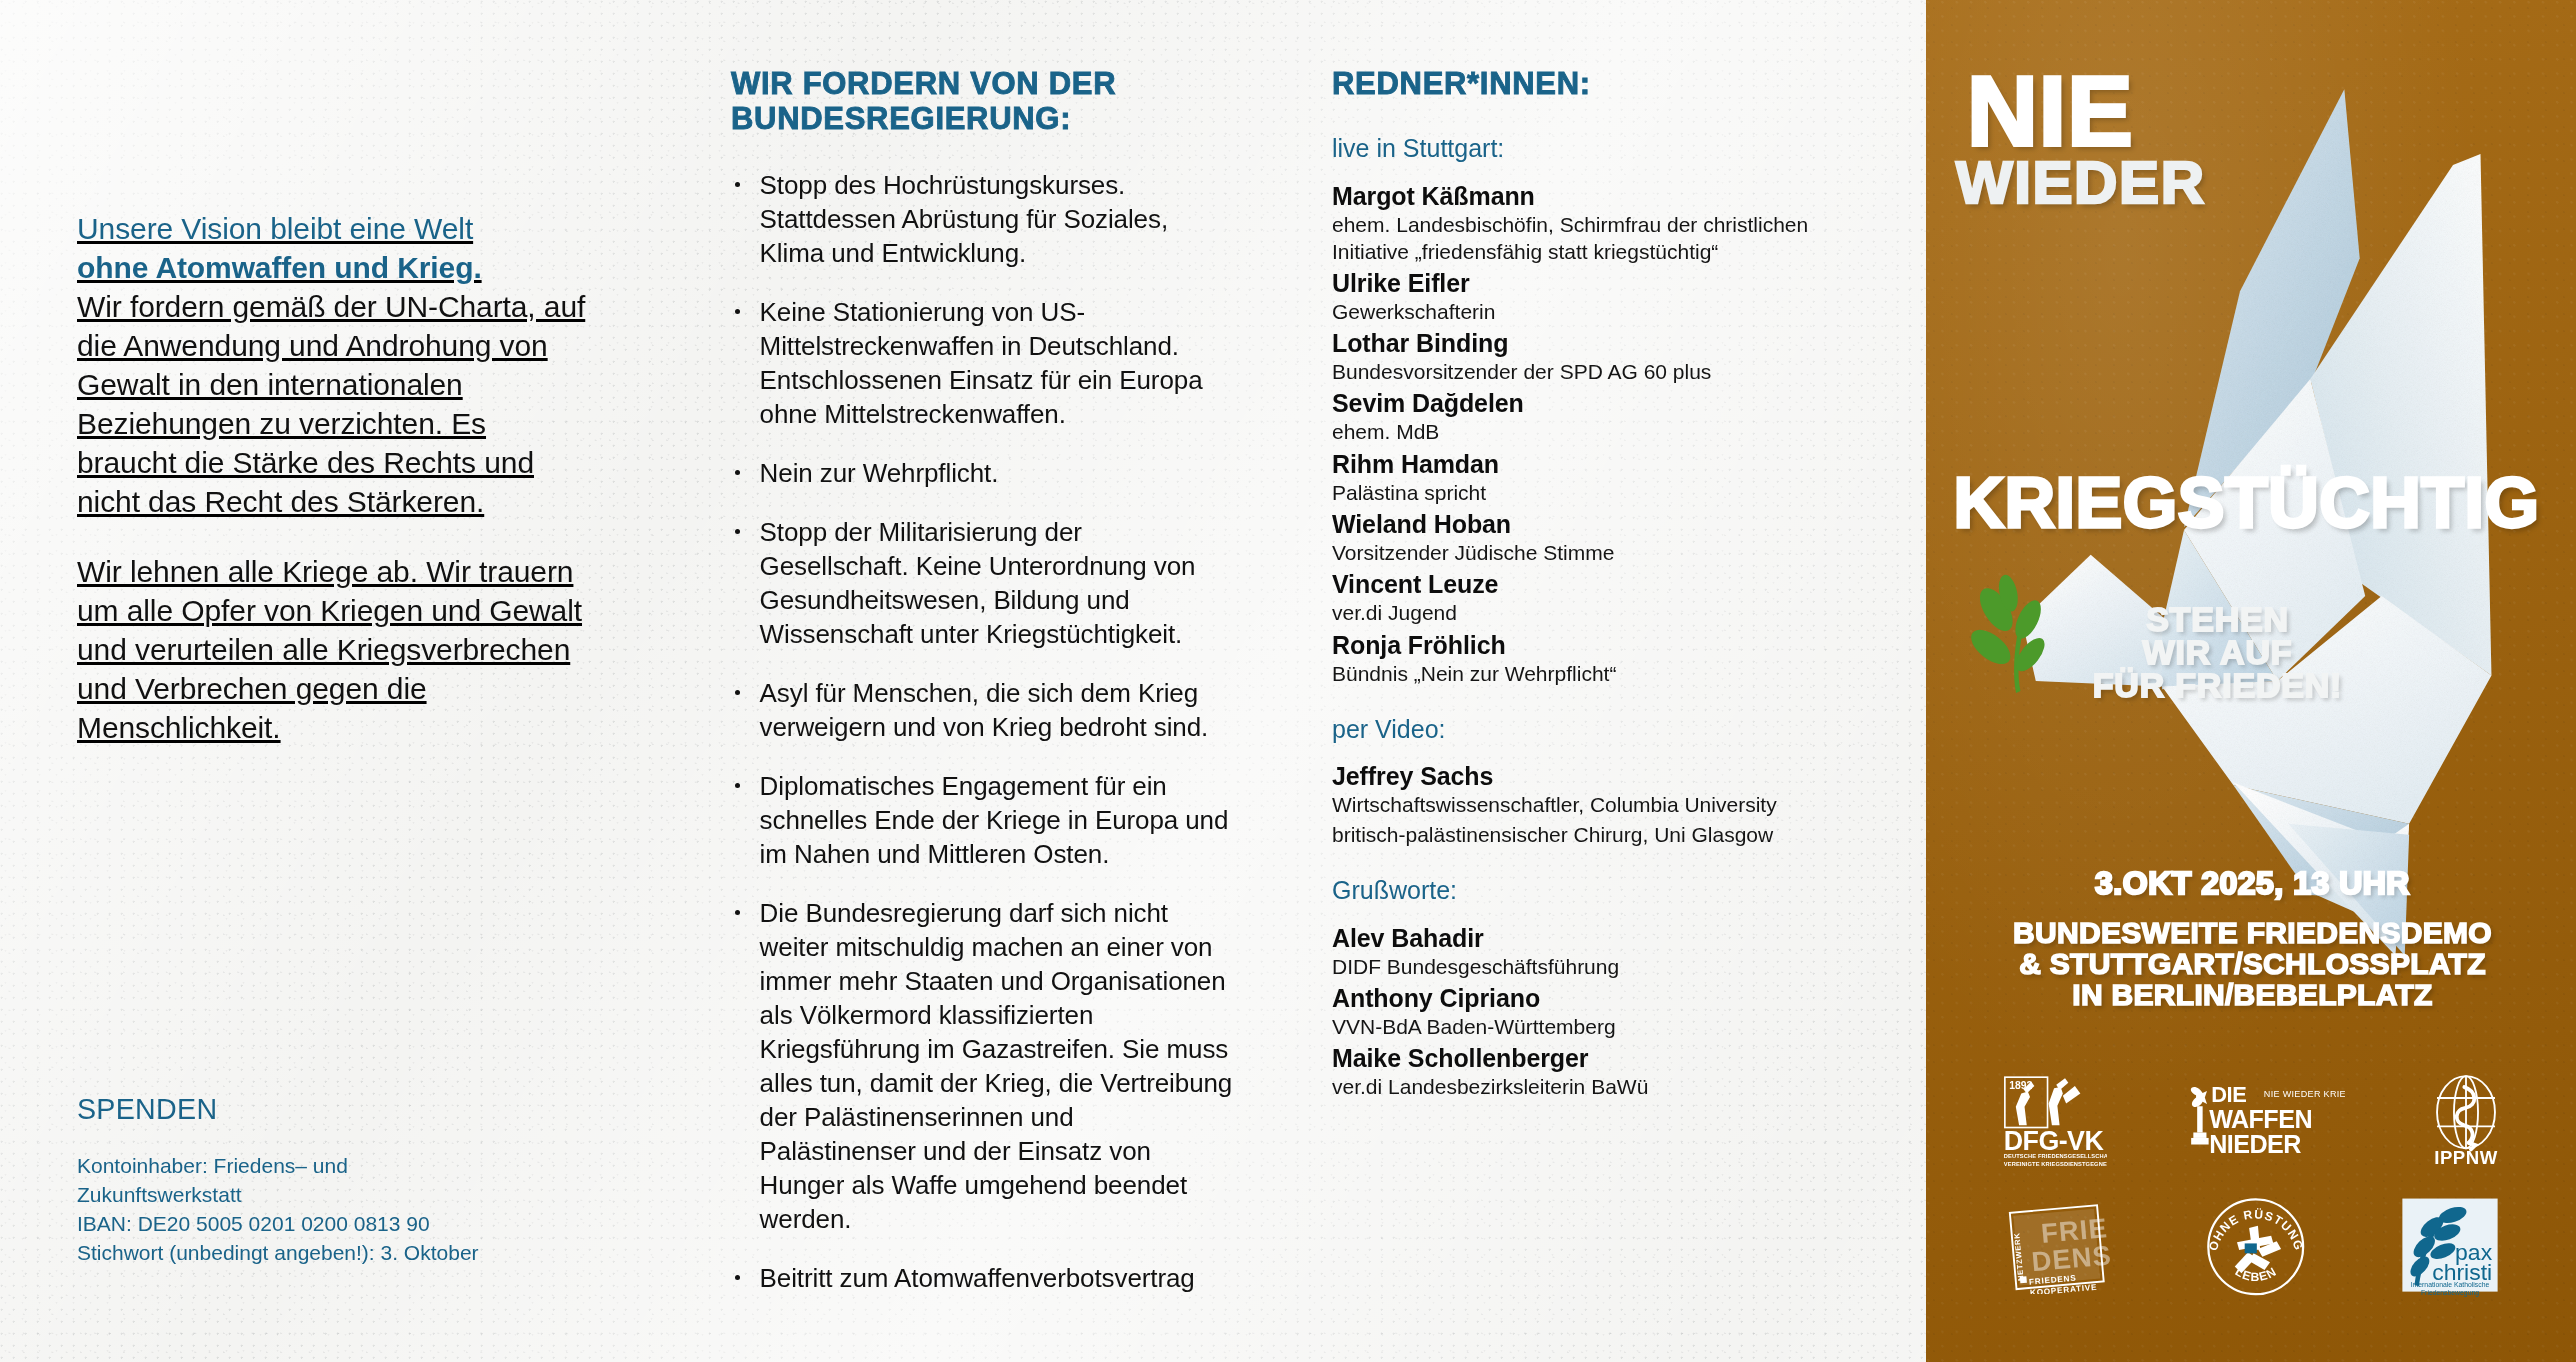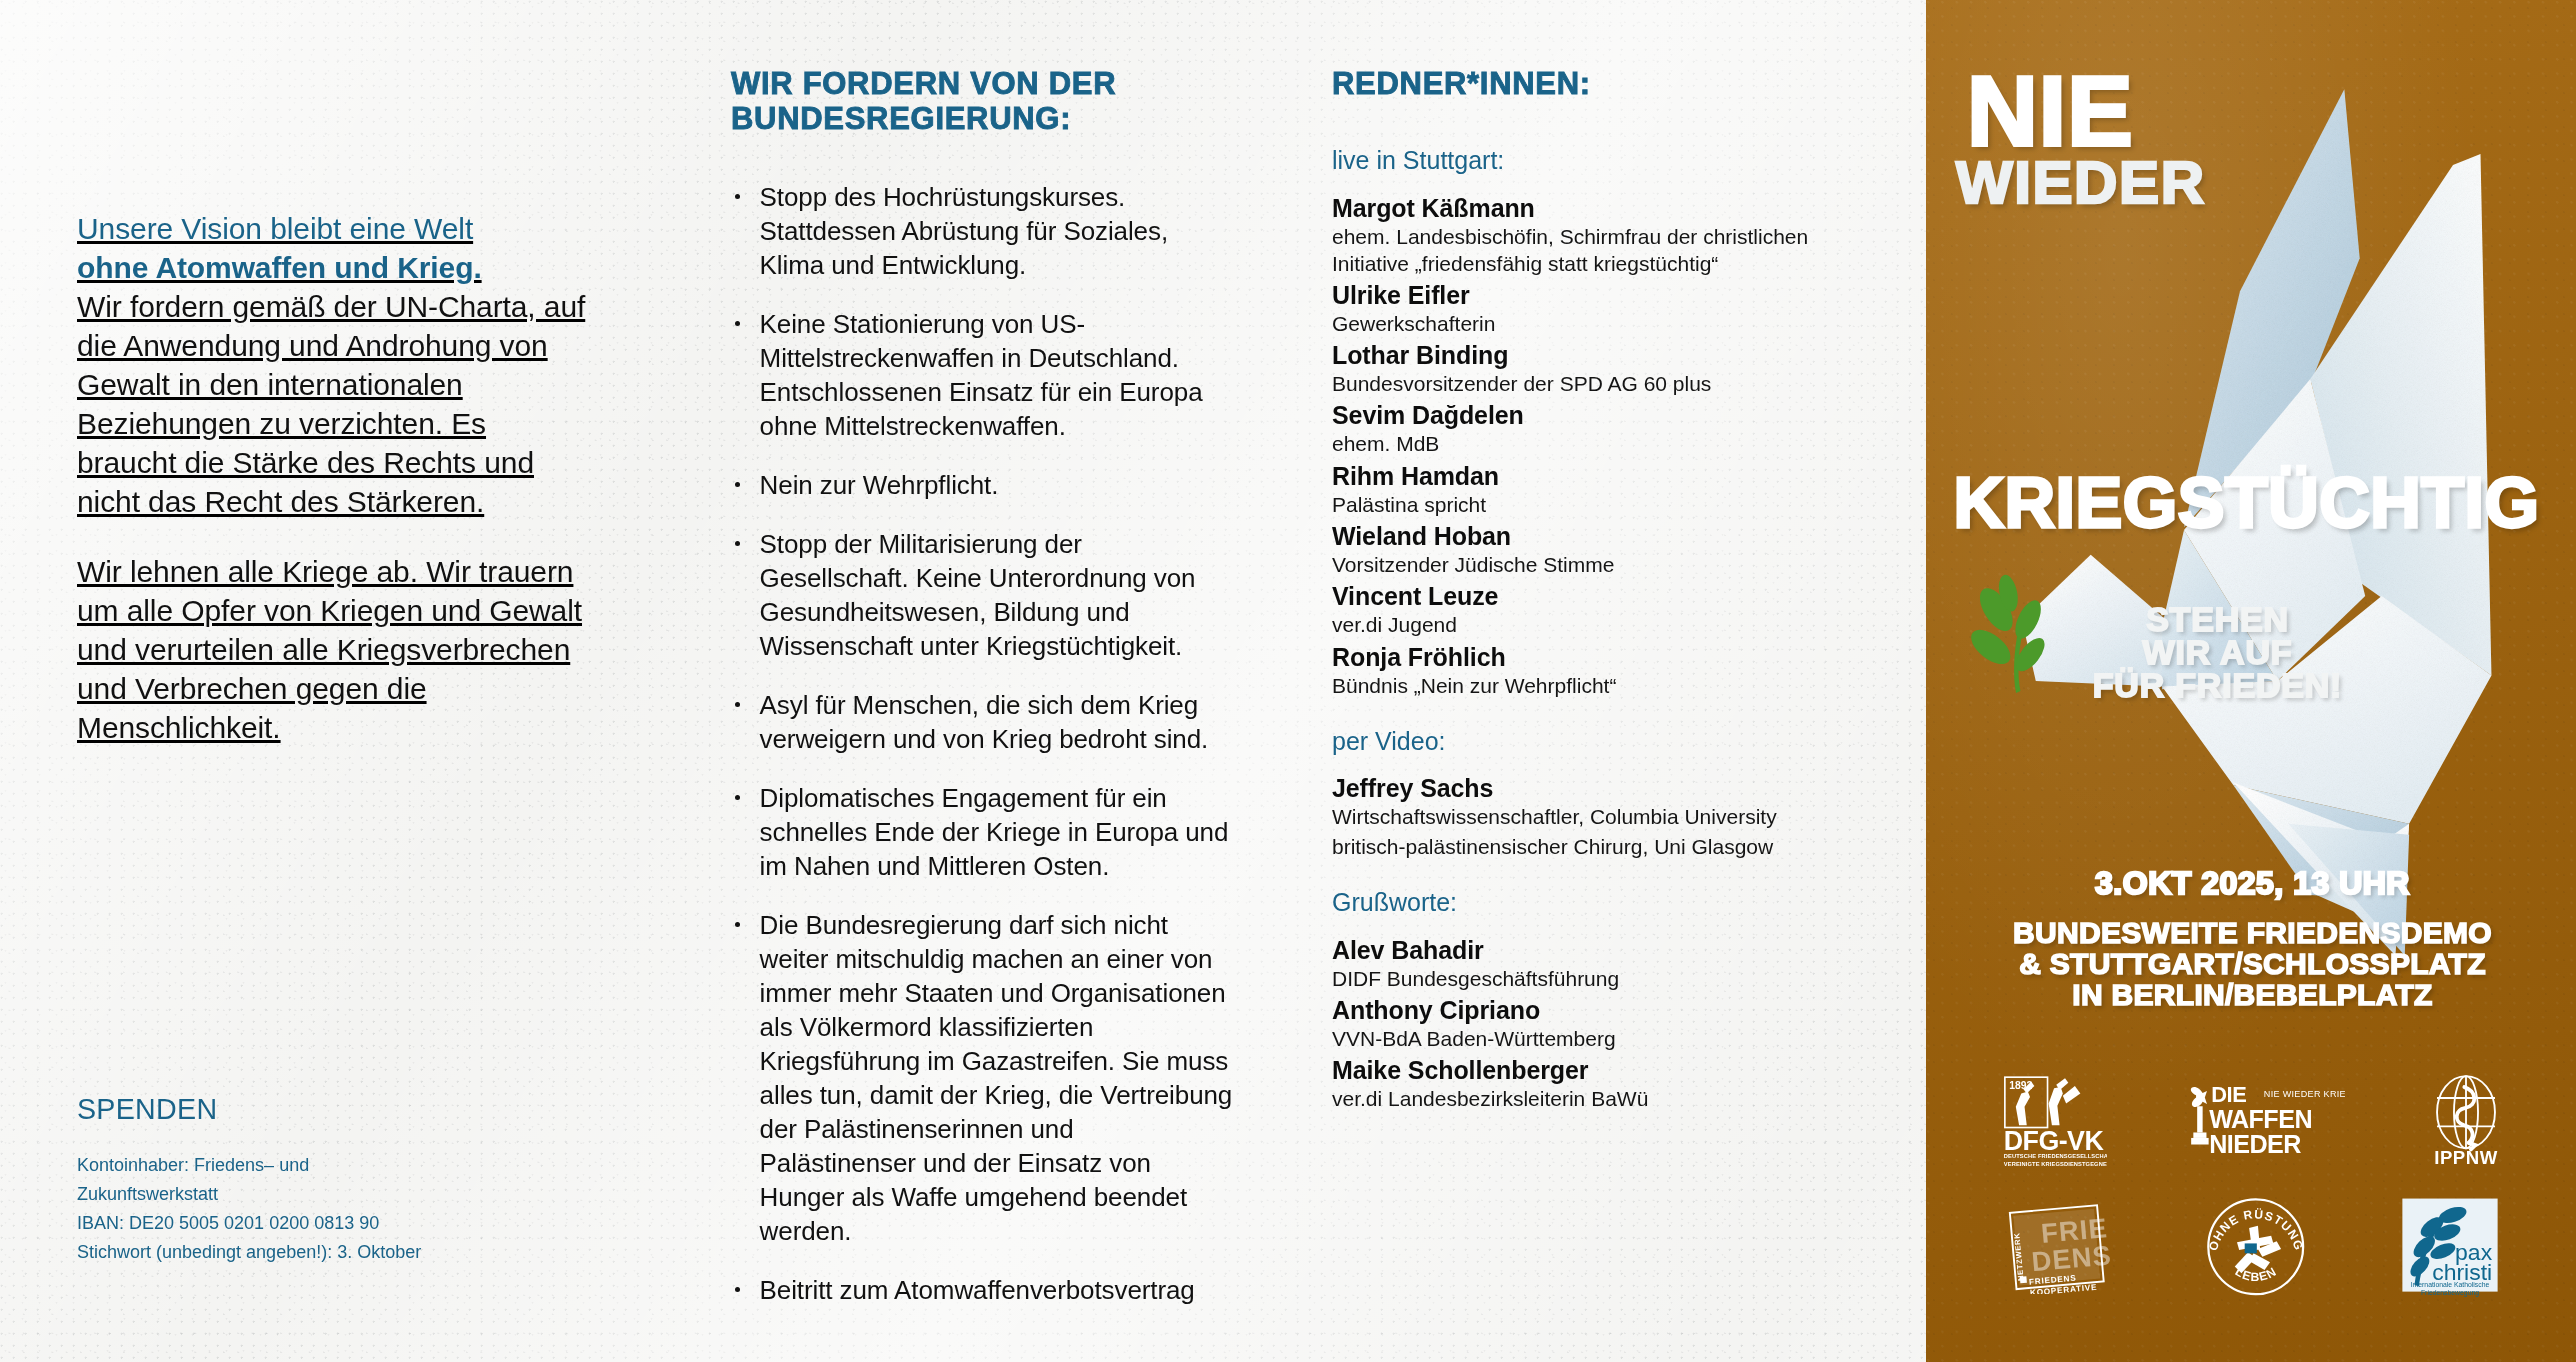--- a/index.html
+++ b/index.html
@@ -41,25 +41,25 @@
   }
   .body-text .lead{color:#1A6389;}
   .body-text .lead-b{color:#1A6389;font-weight:bold;}
   .para{margin:0 0 31px 0;}
 
   .spenden-wrap{position:absolute;left:77px;top:1093px;width:522px;}
   .spenden-title{
     color:#1A6389;font-size:28.6px;line-height:33px;font-stretch:condensed;
     letter-spacing:0.3px;margin-bottom:25px;
   }
-  .spenden-lines{color:#1A6389;font-size:18px;line-height:29px;font-stretch:condensed;}
+  .spenden-lines{color:#1A6389;font-size:21px;line-height:29px;font-stretch:condensed;}
 
   
   h2.section-head{
-    margin:0 0 44px 0;
+    margin:0 0 32px 0;
     color:#1A6389;
     font-family:"Liberation Sans","DejaVu Sans",sans-serif;
     font-weight:bold;font-stretch:condensed;
     font-size:31px;line-height:35px;
     letter-spacing:0.7px;
     text-transform:uppercase;
     -webkit-text-stroke:0.9px #1A6389;
   }
 
   

